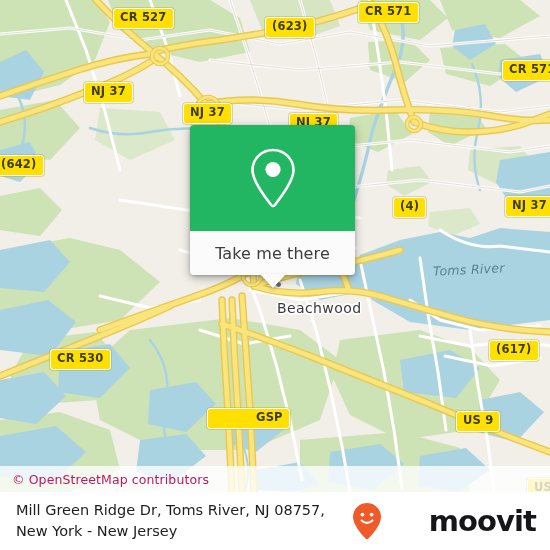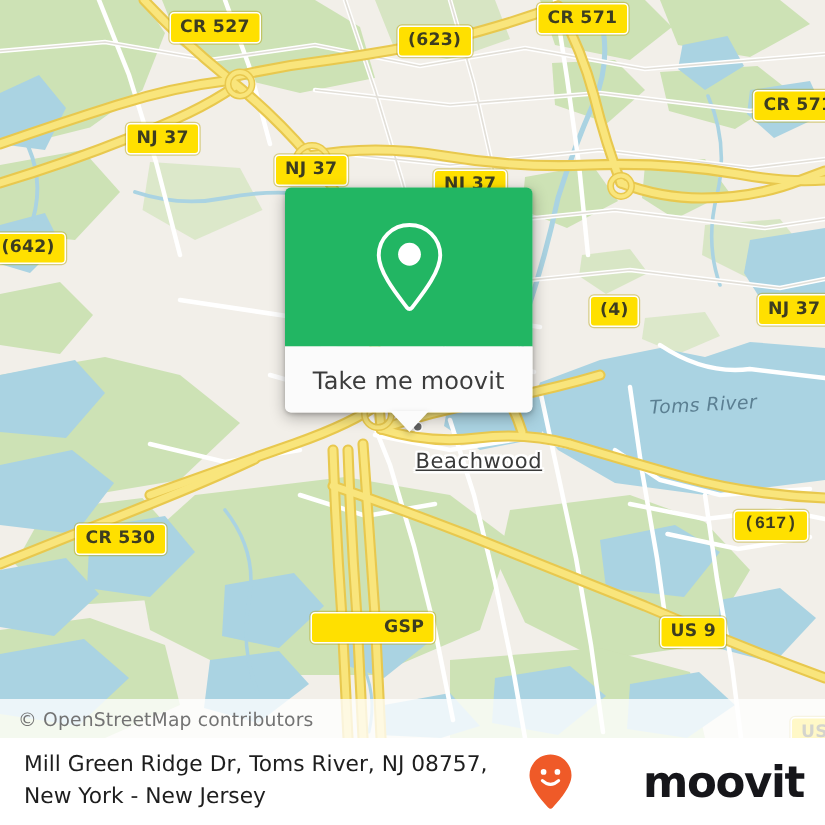--- a/index.html
+++ b/index.html
@@ -33,21 +33,21 @@
     left: 0;
     top: 466px;
     width: 550px;
     height: 26px;
     background: rgba(255,255,255,0.78);
     display: flex;
     align-items: center;
     box-sizing: border-box;
     padding-left: 12px;
     font-size: 12.5px;
-    color: #737373;
+    color: #be185d;
     letter-spacing: 0.1px;
   }
 
   
   .shield {
     position: absolute;
     background: #ffe000;
     border: 1.6px solid #ffffff;
     border-radius: 3px;
     color: #3d3d20;
@@ -343,37 +343,37 @@
     <div class="shield" style="left:358px;top:2px;">CR 571</div>
     <div class="shield" style="left:502px;top:60px;">CR 571</div>
     <div class="shield" style="left:84px;top:82px;">NJ 37</div>
     <div class="shield" style="left:183px;top:103px;">NJ 37</div>
     <div class="shield" style="left:289px;top:113px;">NJ 37</div>
     <div class="shield" style="left:-6px;top:155px;">(642)</div>
     <div class="shield" style="left:393px;top:197px;">(4)</div>
     <div class="shield" style="left:505px;top:196px;">NJ 37</div>
     <div class="shield" style="left:50px;top:349px;text-align:right;">CR 530</div>
     <div class="shield" style="left:207px;top:408px;padding-left:48px;">GSP</div>
-    <div class="shield" style="left:489px;top:340px;font-family:Liberation Mono, monospace;">(617)</div>
-    <div class="shield" style="left:440px;top:411px;">US 9</div>
+    <div class="shield" style="left:489px;top:340px;">(617)</div>
+    <div class="shield" style="left:456px;top:411px;">US 9</div>
     <div class="shield" style="left:527px;top:478px;">US</div>
 
     <div class="place-dot" style="left:275px;top:281px;"></div>
-    <div class="place-label" style="left:277px;top:300px;text-decoration:underline;">Beachwood</div>
+    <div class="place-label" style="left:277px;top:300px;">Beachwood</div>
     <div class="water-label" style="left:433px;top:262px;">Toms River</div>
 
     <div class="popup">
       <div class="popup-head">
         <svg width="54" height="64" viewBox="0 0 54 64">
           <path d="M27 4 C15.5 4 6.5 13 6.5 24.2 C6.5 36 20 52 25.4 59.2 C26.2 60.2 27.8 60.2 28.6 59.2 C34 52 47.5 36 47.5 24.2 C47.5 13 38.5 4 27 4 Z" fill="none" stroke="#ffffff" stroke-width="2.6"></path>
           <circle cx="27" cy="23.5" r="7.6" fill="#ffffff"></circle>
         </svg>
       </div>
       <div class="popup-body">
-        <span>Take me moovit</span>
+        <span>Take me there</span>
       </div>
       <div class="popup-tail"></div>
     </div>
 
     <div class="attrib">
       <span>© OpenStreetMap contributors</span>
     </div>
   </div>
 
   <div class="footer">

